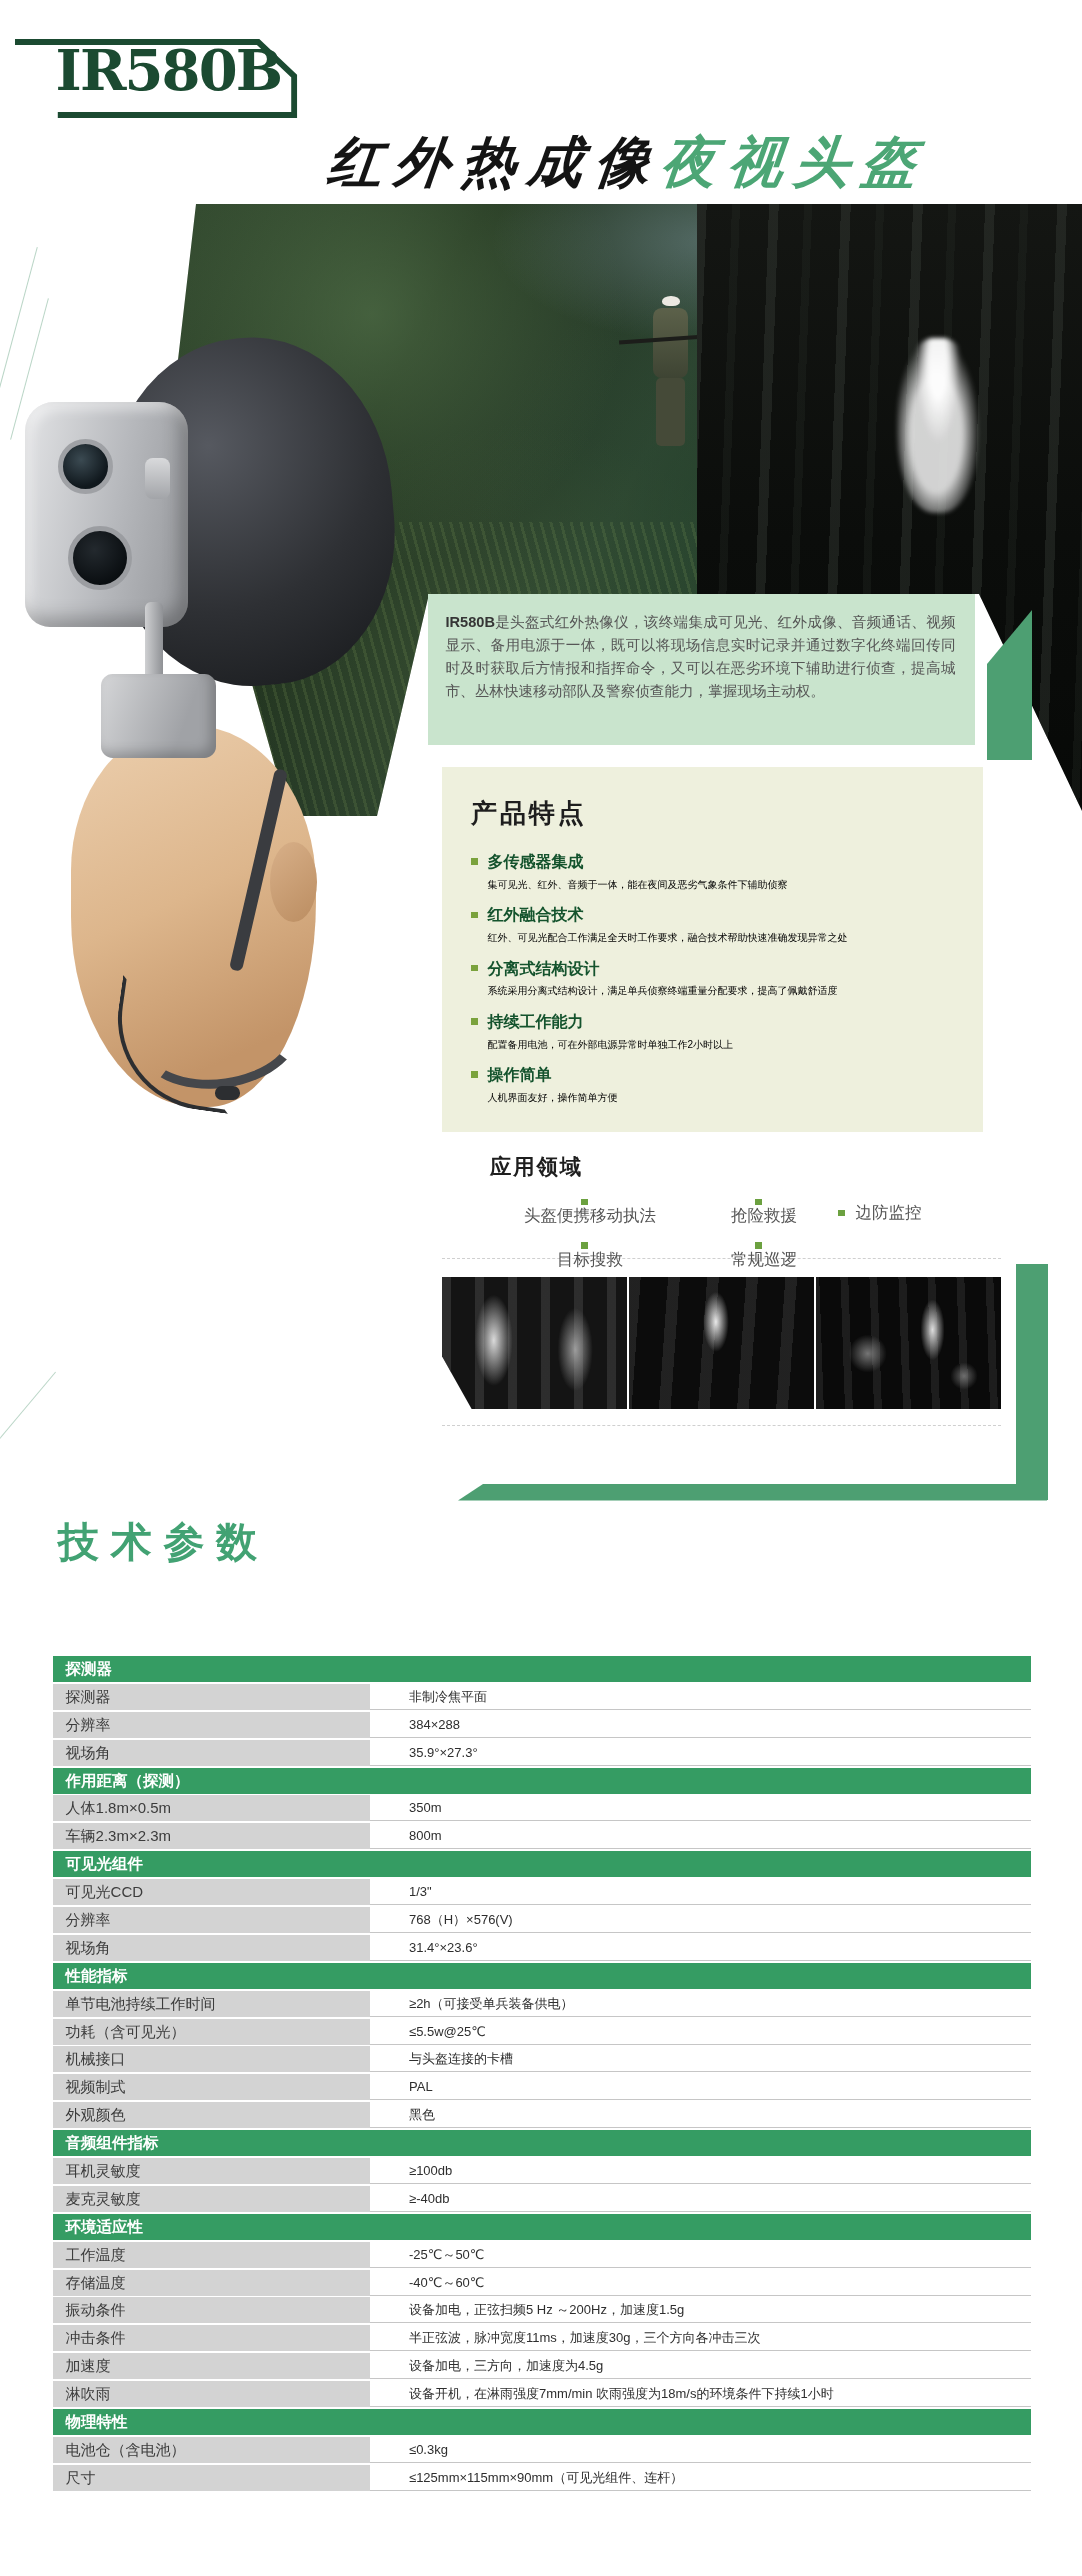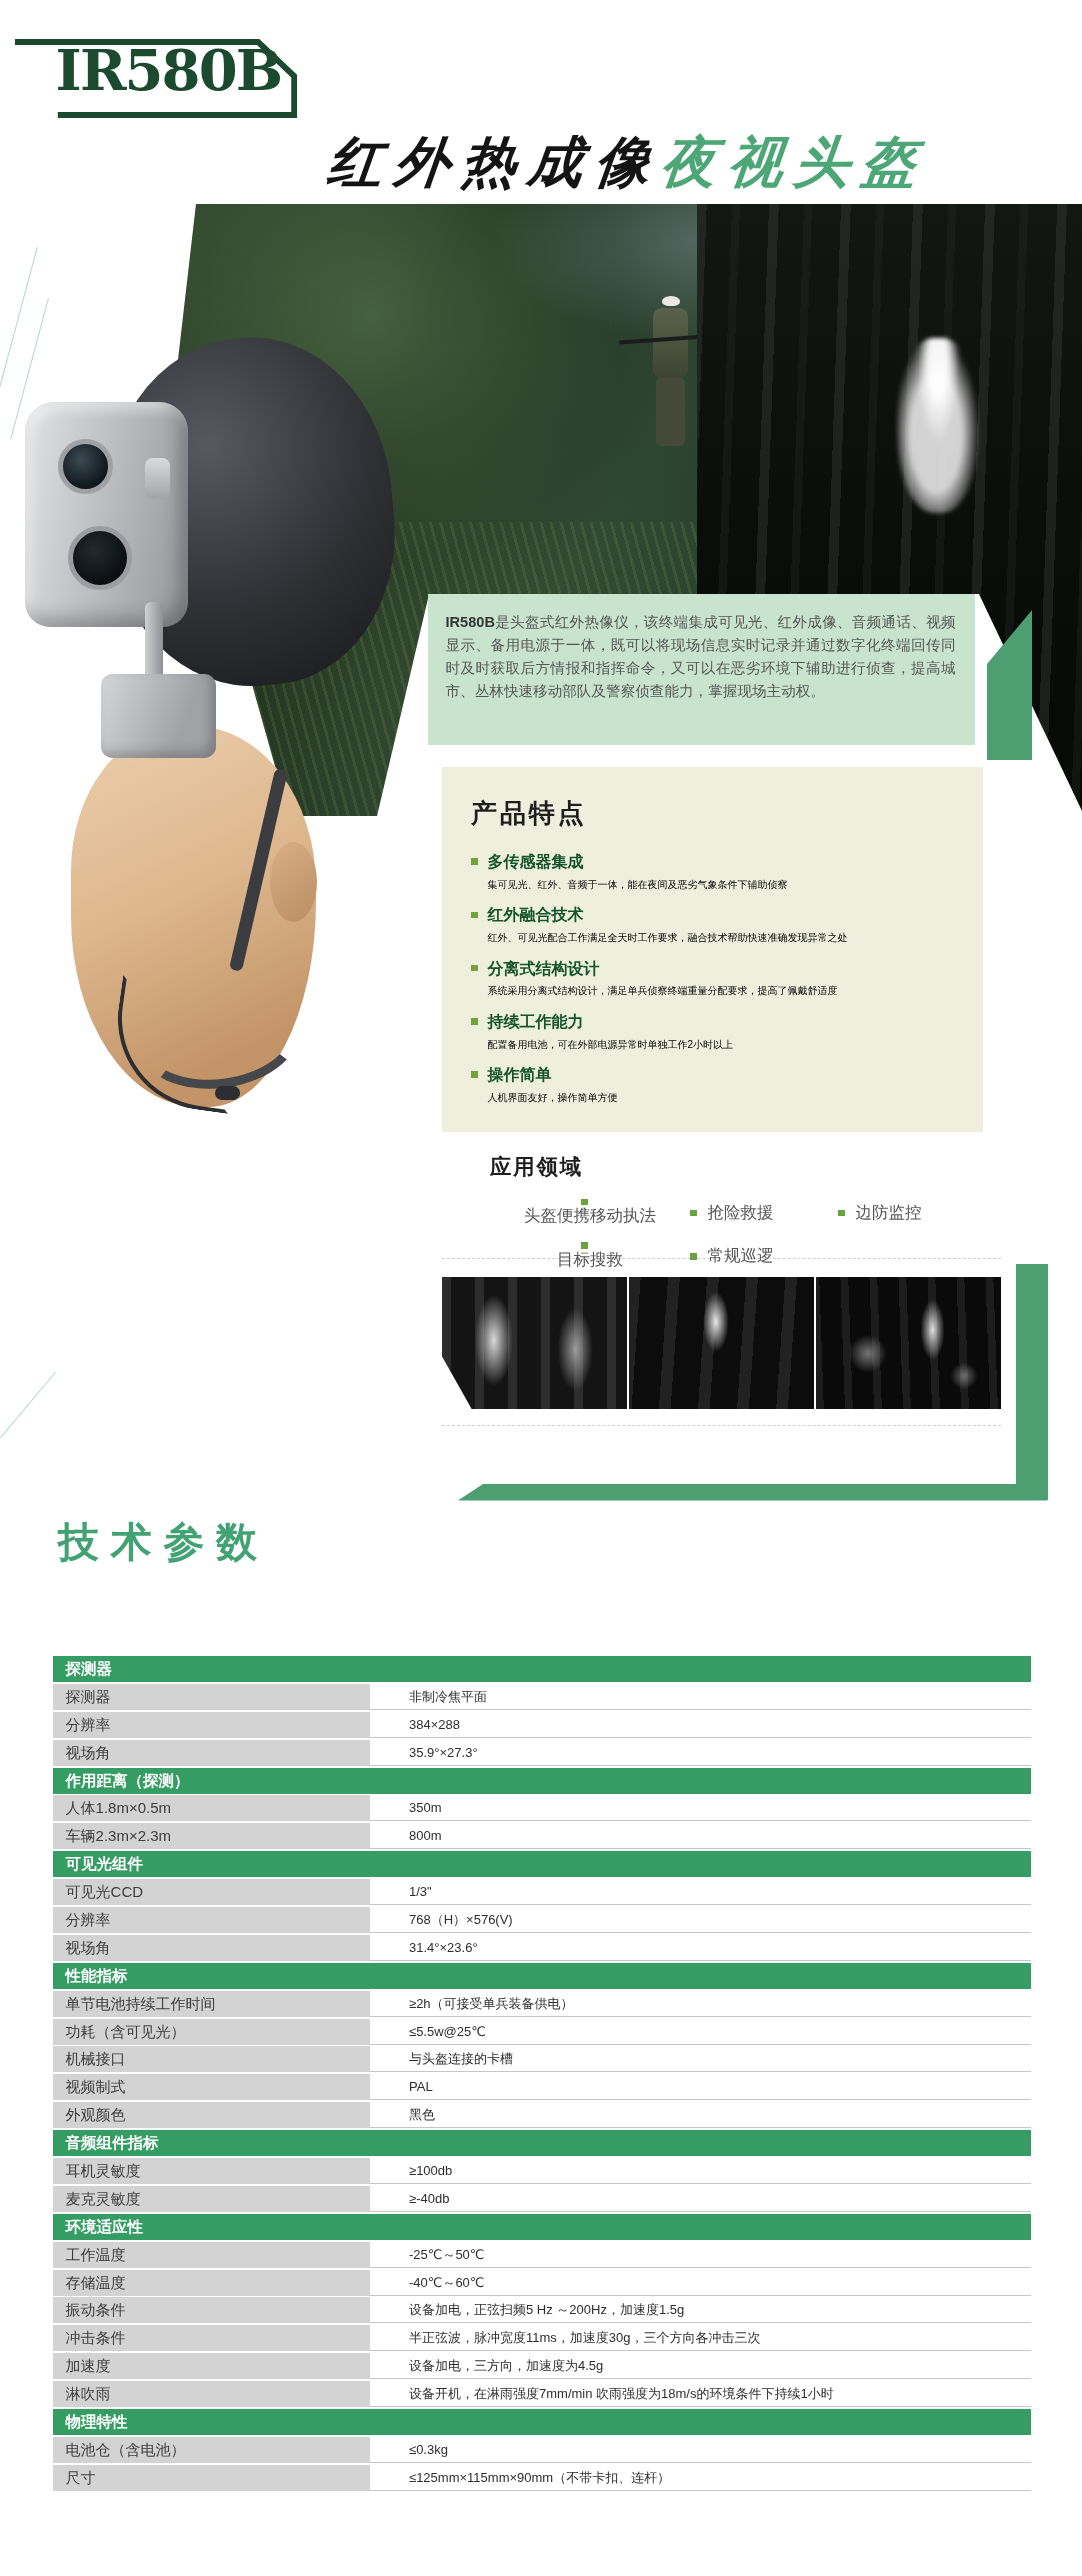--- a/index.html
+++ b/index.html
@@ -97,21 +97,21 @@
   .feat-title{font-size:16px;font-weight:bold;color:#14532d;}
   .feat-desc{font-size:10px;line-height:20.4px;color:#000000;padding-left:16.5px;margin:1.9px 0 7.8px;}
 
   
   .apps{position:absolute;left:490px;top:1152px;width:512px;z-index:3;}
   .apps-title{font-size:21.4px;font-weight:bold;color:#1e1e1e;letter-spacing:1.9px;margin-bottom:17.5px;}
   .app-row{display:flex;margin-bottom:14.6px;}
   .app-item{font-size:16.5px;color:#555;display:flex;align-items:center;}
   .app-item .sq{margin-right:10.7px;background:#6ca140;}
   .app-item.c0{width:200px;flex-direction:column;}
-  .app-item.c1{width:148px;}
+  .app-item.c1{width:148px;flex-direction:column;}
 
   
   .dash{position:absolute;left:442px;width:559px;border-top:1.9px dashed #d0d0d0;}
   .dash.d1{top:1258px;} .dash.d2{top:1425px;}
   .strip{position:absolute;left:442px;top:1277px;width:559px;height:132px;display:flex;gap:1.9px;}
   .strip .cell{flex:1;position:relative;overflow:hidden;background:#101010;}
   .cell.c1{background:
       radial-gradient(ellipse 29px 70px at 28% 48%, rgba(235,235,235,.92), transparent 65%),
       radial-gradient(ellipse 27px 64px at 72% 55%, rgba(185,185,185,.8), transparent 65%),
       repeating-linear-gradient(90deg, rgba(70,70,70,.5) 0 8.7px, transparent 8.7px 33px),#141414;
@@ -372,18 +372,18 @@
         <div class="cell-label">淋吹雨</div>
         <div class="cell-value">设备开机，在淋雨强度7mm/min 吹雨强度为18m/s的环境条件下持续1小时</div>
       </div>
       <div class="sec-row">物理特性</div>
       <div class="data-row">
         <div class="cell-label">电池仓（含电池）</div>
         <div class="cell-value">≤0.3kg</div>
       </div>
       <div class="data-row">
         <div class="cell-label">尺寸</div>
-        <div class="cell-value">≤125mm×115mm×90mm（不带卡扣、连杆）</div>
+        <div class="cell-value">≤125mm×115mm×90mm（可见光组件、连杆）</div>
       </div>
     </div>
 
 </div>
 
 
 </body></html>

